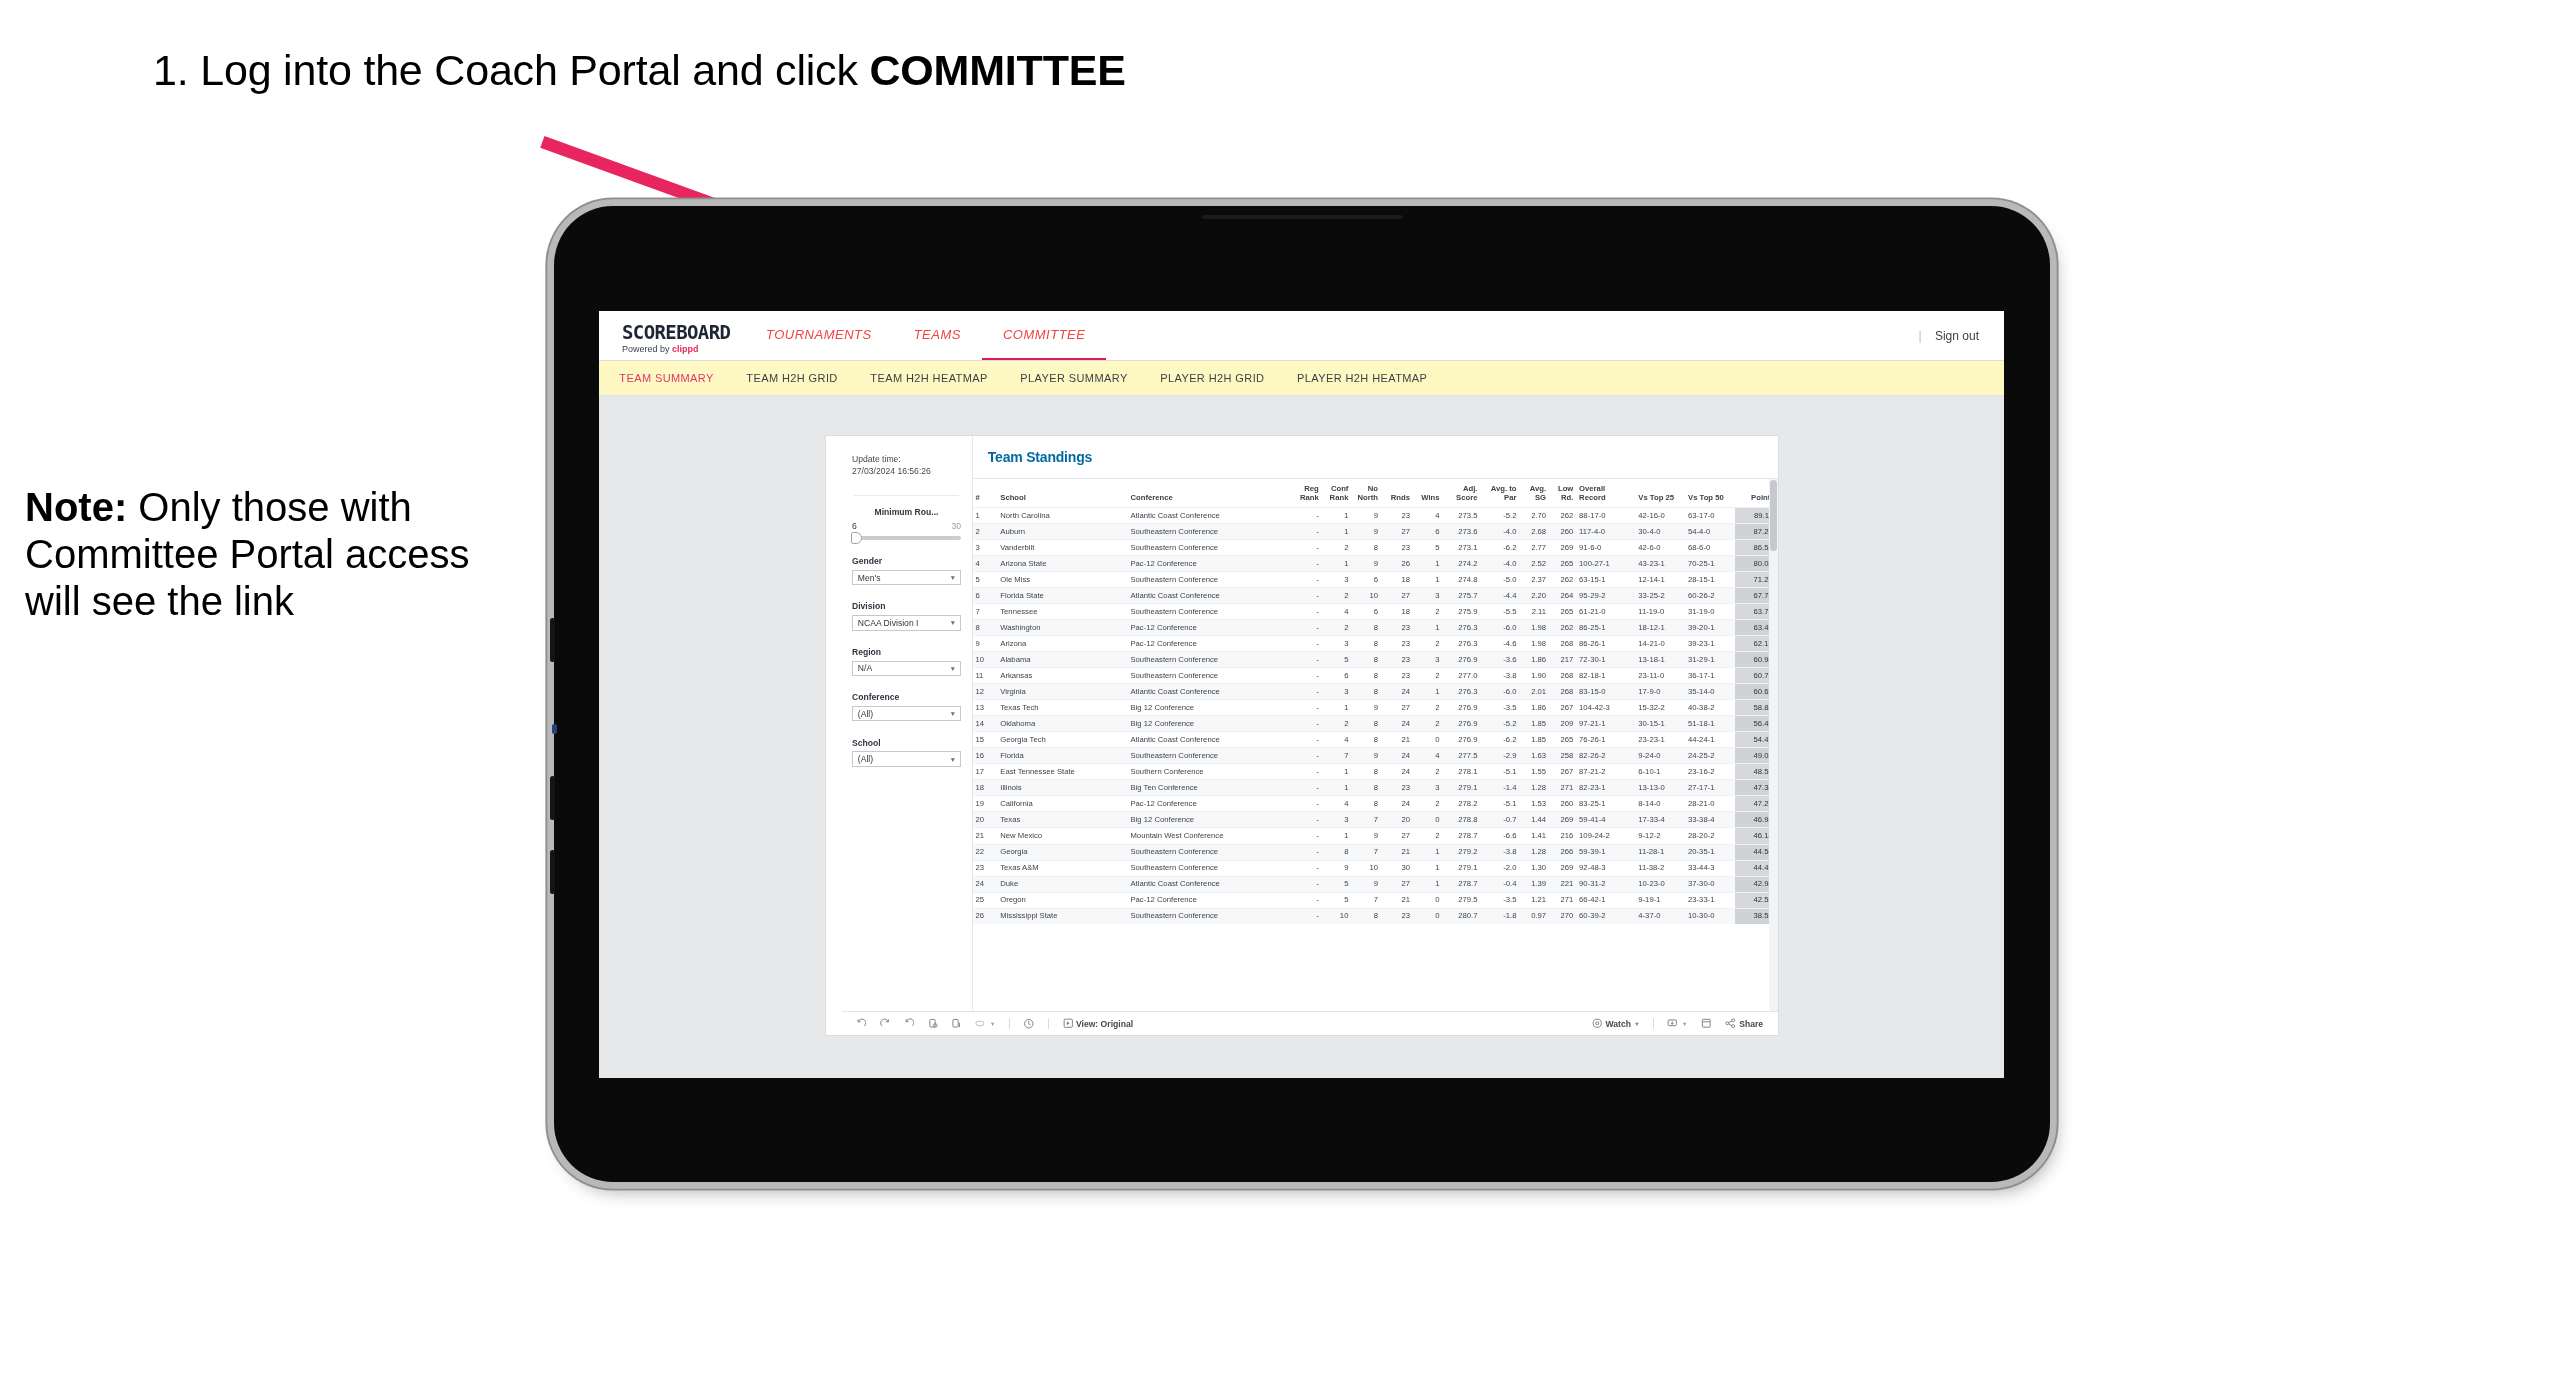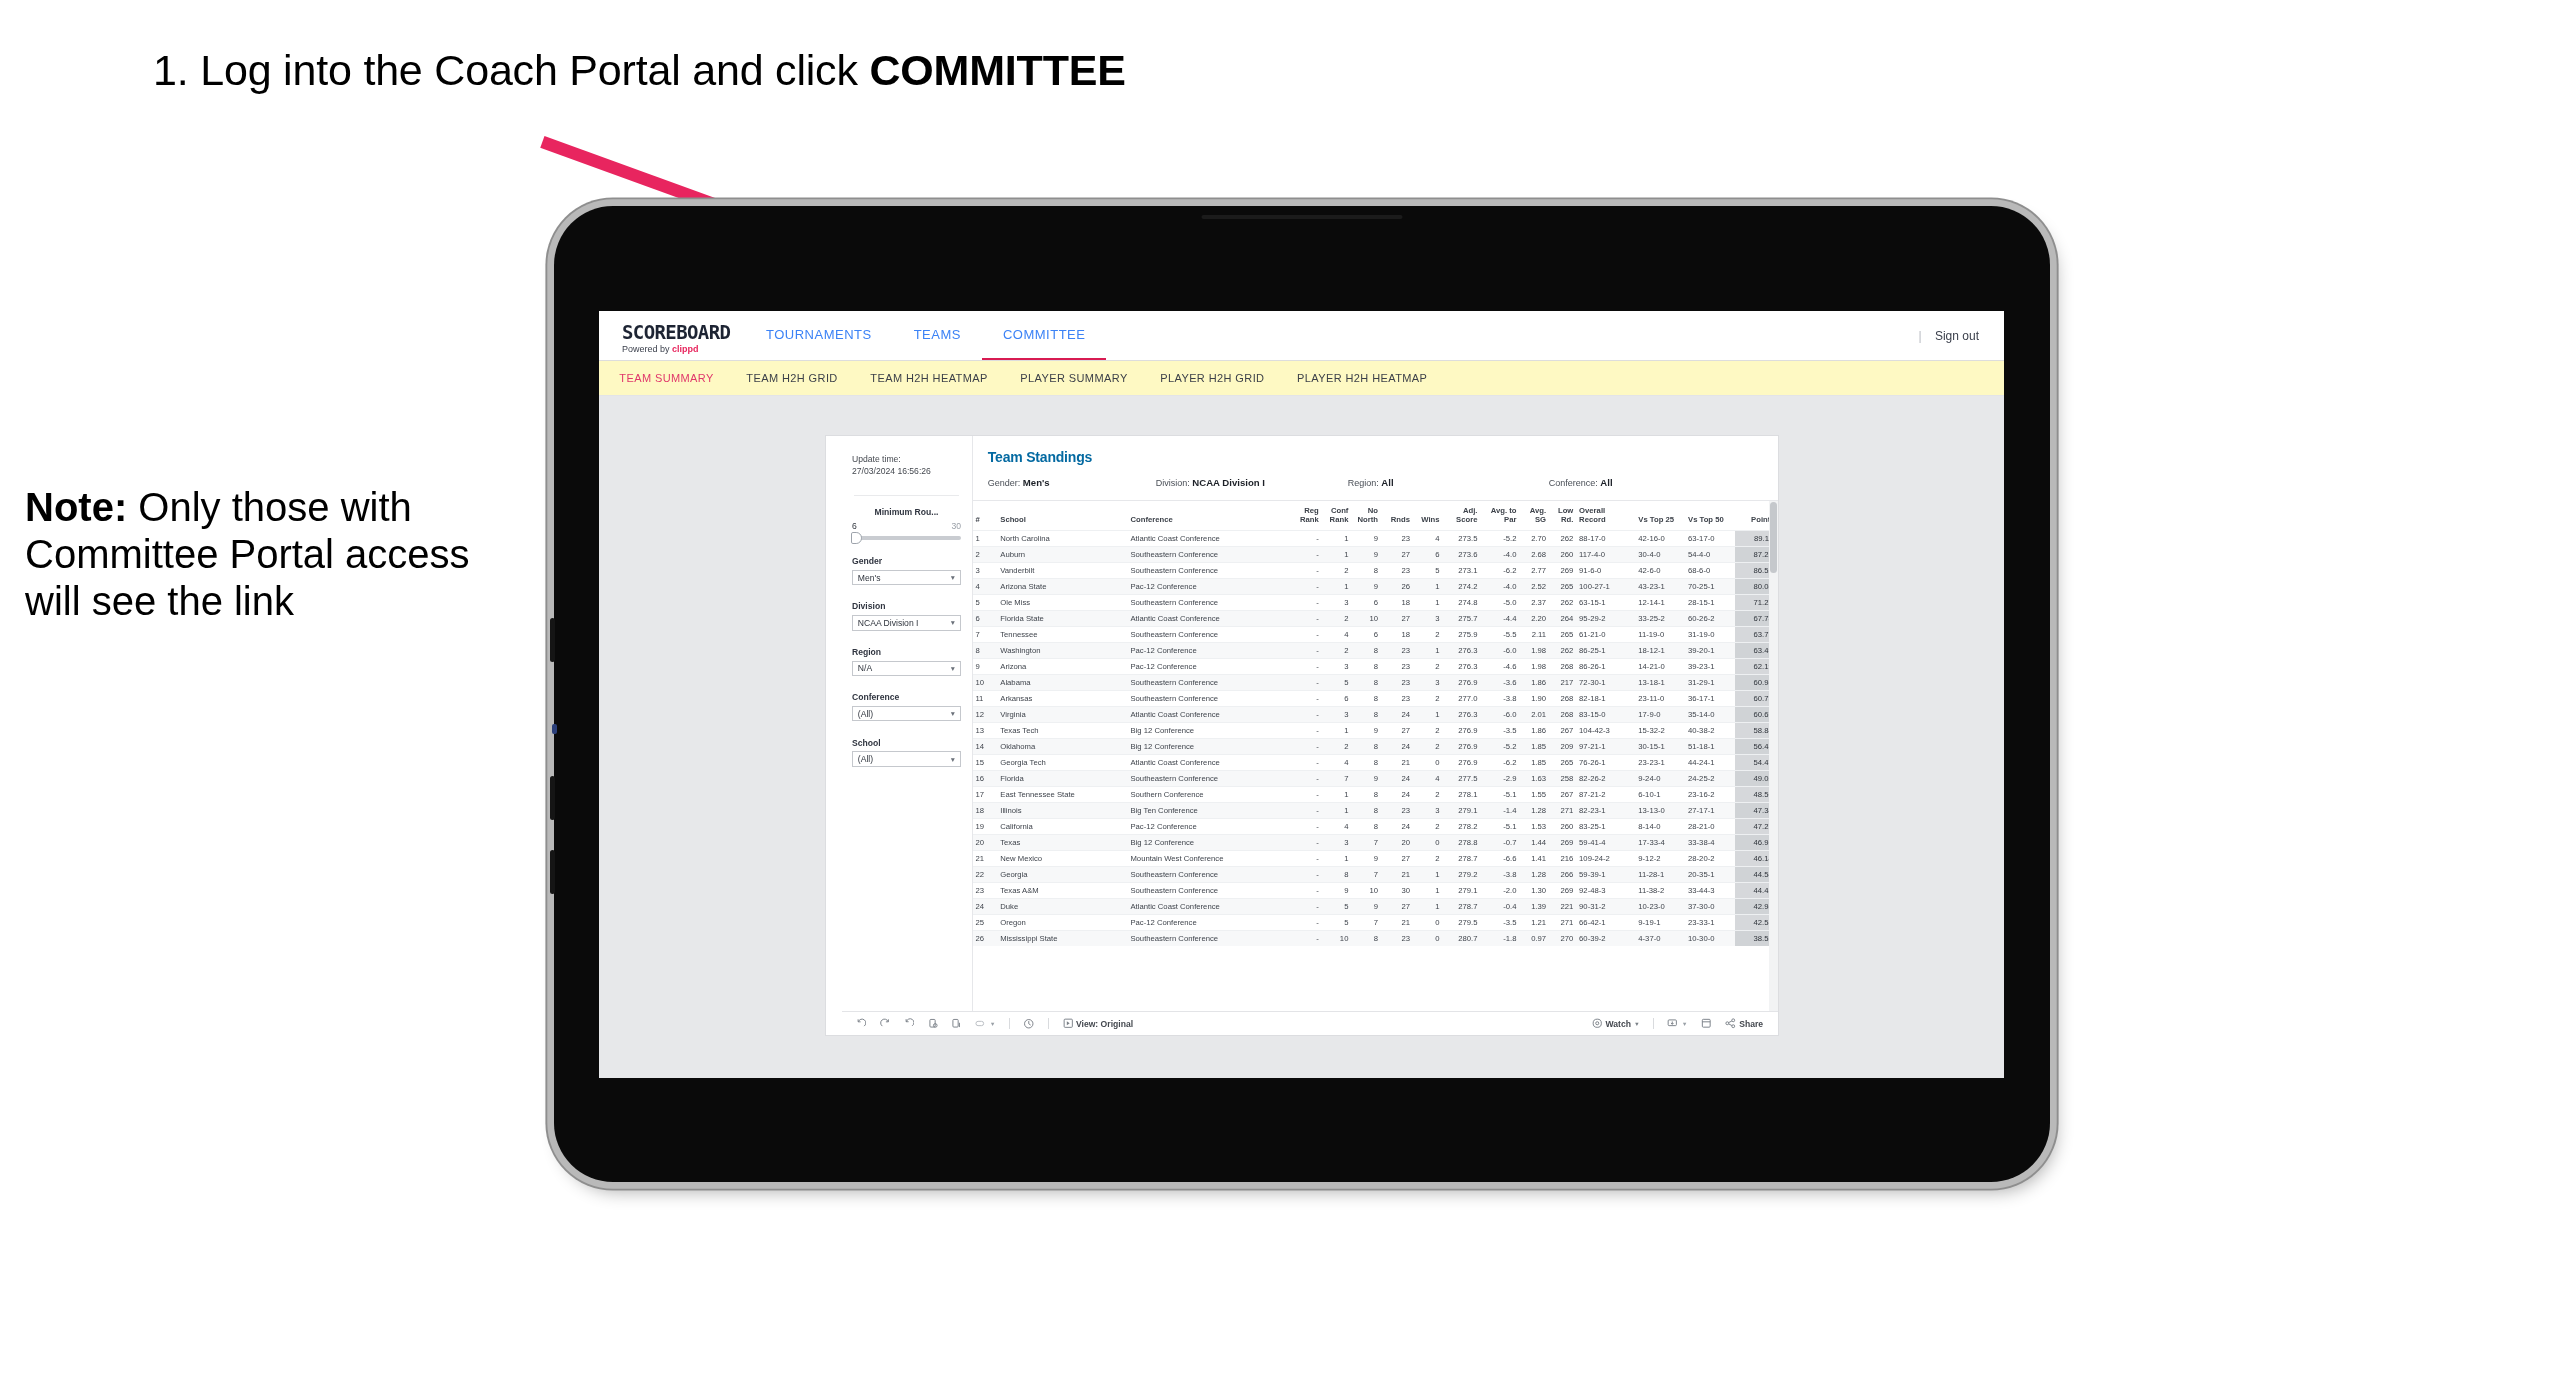--- a/index.html
+++ b/index.html
@@ -96,25 +96,26 @@
     color: #1d2433; line-height: 1;
   }
   #brand .bsub {
     font-size: 9px; color: #3a3f4b; margin-top: 2.9px; line-height: 1;
   }
   #brand .bsub i { font-style: normal; color: #e8265e; font-weight: 700; }
 
   .topnav {
     display: flex; align-items: center;
     padding: 4px 21px;
-    font-size: 13px; color: #3b82f6;
+    font-size: 13px; color: #ef4444;
     letter-spacing: 0.5px;
     cursor: pointer;
     border-bottom: 2.9px solid transparent;
     position: relative;
+    font-style: italic;
   }
   .topnav.active { border-bottom-color: #d81b52; }
 
   #signout-wrap {
     margin-left: auto; display: flex; align-items: center;
     padding-right: 25px; font-size: 12px; color: #3a3f4b;
   }
   #signout-wrap .sep { color: #b9bcc2; margin-right: 13.4px; }
   #signout { cursor: pointer; }
 
@@ -362,26 +363,20 @@
               <div class="f-title">School</div>
               <div class="f-select">
                 <span>(All)</span>
                 <span class="car">▼</span>
               </div>
             </div>
           </div>
 
           <div id="tbl-panel">
             <div id="viz-title">Team Standings</div>
-            <div id="viz-subs">
-              <span class="kv s1"><span>Gender:</span> <b>Men's</b></span>
-              <span class="kv s2"><span>Division:</span> <b>NCAA Division I</b></span>
-              <span class="kv s3"><span>Region:</span> <b>All</b></span>
-              <span class="kv"><span>Conference:</span> <b>All</b></span>
-            </div>
 
             <div id="tbl-wrap">
               <table>
                 <colgroup>
                   <col style="width:21px">
                     <col style="width:110px">
                     <col style="width:139px">
                   <col style="width:25px">
                     <col style="width:25px">
                     <col style="width:25px">

